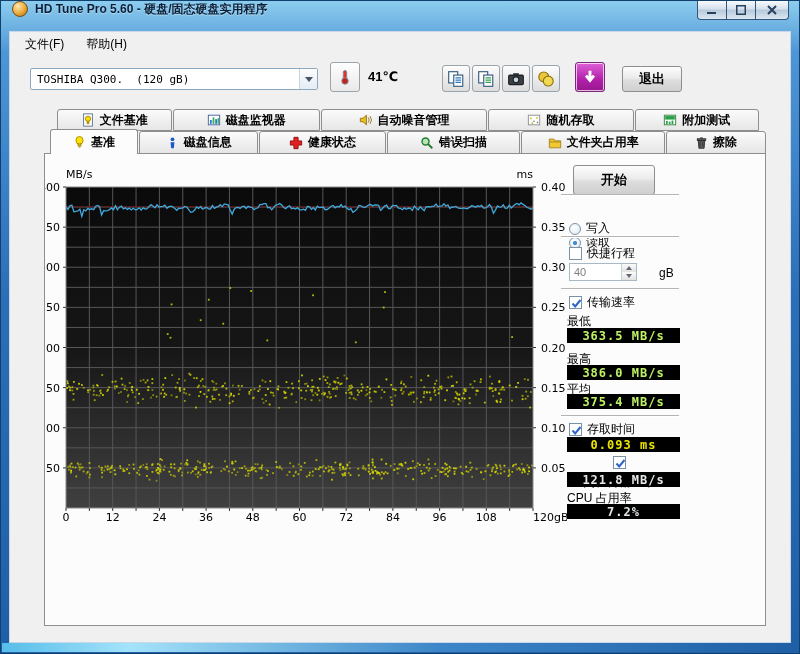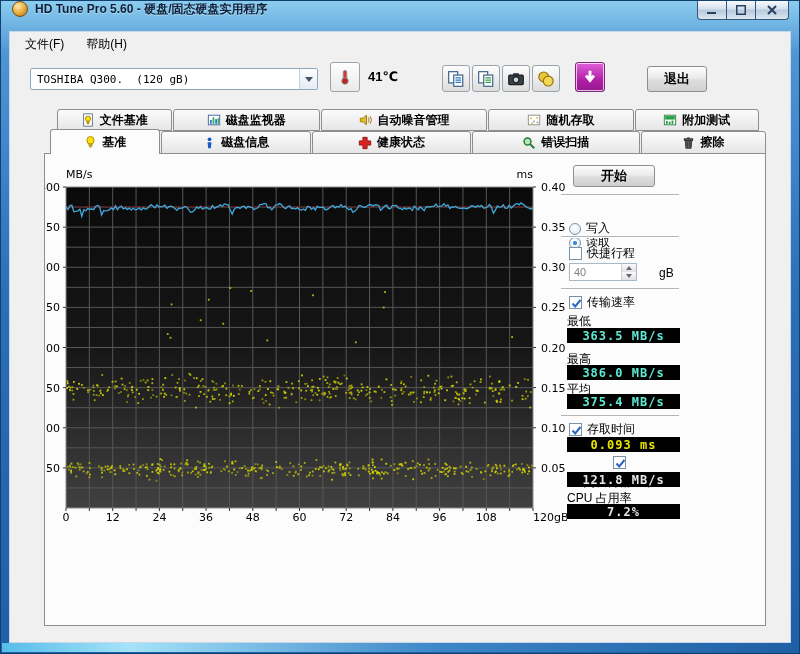--- a/index.html
+++ b/index.html
@@ -34,54 +34,54 @@
   .tool-btn{position:absolute;top:8px;width:28px;height:27px;border:1px solid #9aa4ac;border-radius:3px;
     background:linear-gradient(180deg,#fdfdfd,#e9e9e9 60%,#dcdcdc);display:flex;align-items:center;justify-content:center;}
   .thermo-btn{position:absolute;left:320px;top:5px;width:30px;height:30px;border:1px solid #9aa4ac;border-radius:3px;
     background:linear-gradient(180deg,#fefefe,#e9e9e9);display:flex;align-items:center;justify-content:center;}
   .temp-text{position:absolute;left:358px;top:12px;font-size:13px;font-weight:bold;color:#000;}
   .dl-btn{position:absolute;left:565px;top:5px;width:30px;height:30px;border:1px solid #7a2878;border-radius:3px;
     background:linear-gradient(180deg,#e060d8,#b020a8 60%,#98188e);box-shadow:inset 0 0 0 1px rgba(255,255,255,.7);
     display:flex;align-items:center;justify-content:center;}
   .exit-btn{position:absolute;left:612px;top:9px;width:60px;height:26px;border:1px solid #8e8e8e;border-radius:3px;
     background:linear-gradient(180deg,#fdfdfd,#ebebeb 45%,#dddddd 55%,#d0d0d0);
-    font-size:13px;font-weight:bold;color:#000;display:flex;align-items:center;justify-content:center;margin-left:25px;}
+    font-size:13px;font-weight:bold;color:#000;display:flex;align-items:center;justify-content:center;}
   
   .tabs-top{position:absolute;left:47px;top:77px;width:710px;height:22px;display:flex;}
   .tabs-bottom{position:absolute;left:40px;top:99px;width:716px;height:23px;display:flex;z-index:3;}
   .tab{height:100%;border:1px solid #8e8e8e;border-radius:3px 3px 0 0;margin-right:1px;
     background:linear-gradient(180deg,#fbfbfb,#e6e6e6);display:flex;align-items:center;justify-content:center;gap:5px;}
   .tab-label{font-size:12px;font-weight:bold;color:#000;white-space:nowrap;}
   .tab.active{background:#fcfcfc;border-bottom:none;height:25px;margin-top:-2px;z-index:4;}
   
   .page{position:absolute;left:34px;top:121px;width:722px;height:473px;background:#fcfcfc;border:1px solid #8e8e8e;z-index:2;}
   .chart-wrap{position:absolute;left:0;top:8px;width:522px;height:374px;}
   
   .panel{position:absolute;left:514px;top:6px;width:140px;height:372px;font-size:12px;color:#000;}
-  .start-btn{position:absolute;left:14px;top:5px;width:82px;height:22px;border:1px solid #8e8e8e;border-radius:3px;
+  .start-btn{position:absolute;left:14px;top:5px;width:82px;height:30px;border:1px solid #8e8e8e;border-radius:3px;
     background:linear-gradient(180deg,#fdfdfd,#ebebeb 45%,#dddddd 55%,#cfcfcf);
     font-size:13px;font-weight:bold;display:flex;align-items:center;justify-content:center;}
   .sep{position:absolute;left:2px;width:118px;height:2px;border-top:1px solid #b4b4b4;border-bottom:1px solid #fff;}
   .ctl-row{position:absolute;display:flex;align-items:center;gap:5px;}
   .radio{width:12px;height:12px;border:1px solid #7a92a8;border-radius:50%;background:radial-gradient(circle at 40% 35%,#fff,#dce8f0);position:relative;flex:0 0 auto;}
   .radio.sel::after{content:"";position:absolute;left:3px;top:3px;width:4px;height:4px;border-radius:50%;
     background:radial-gradient(circle,#4aa0e8,#1858b0);}
   .cbox{width:13px;height:13px;border:1px solid #7a92a8;background:#fff;position:relative;flex:0 0 auto;}
   .cbox svg{position:absolute;left:0;top:0;}
   .spinner{position:absolute;left:10px;top:103px;width:68px;height:18px;border:1px solid #a8b8c4;background:#fff;display:flex;}
   .spin-val{flex:1;font-size:11px;color:#808080;padding:2px 0 0 4px;}
   .spin-btns{width:15px;border-left:1px solid #c4d0da;display:flex;flex-direction:column;}
   .spin-btns div{flex:1;background:linear-gradient(180deg,#fafafa,#e2e2e2);display:flex;align-items:center;justify-content:center;}
   .tri-up-s{width:0;height:0;border-left:3px solid transparent;border-right:3px solid transparent;border-bottom:4px solid #667;}
   .tri-down-s{width:0;height:0;border-left:3px solid transparent;border-right:3px solid transparent;border-top:4px solid #667;}
   .unit-label{position:absolute;left:100px;top:106px;font-size:12px;}
   .plabel{position:absolute;left:8px;font-size:12px;}
   .vbox{position:absolute;left:8px;width:113px;height:15px;background:#000;display:flex;align-items:center;justify-content:center;
     font-family:"DejaVu Sans Mono","Liberation Mono",monospace;font-size:12px;font-weight:bold;letter-spacing:1px;}
-  .v-cyan{color:#5eead4;} .v-yellow{color:#e8e400;} .v-white{color:#e4e8ea;}
+  .v-cyan{color:#bef264;} .v-yellow{color:#e8e400;} .v-white{color:#e4e8ea;}
 </style>
 </head>
 <body>
 
 <div class="window">
   <div class="titlebar">
     <span class="app-icon"></span>
     <span class="title-text">HD Tune Pro 5.60 - 硬盘/固态硬盘实用程序</span>
     <div class="caption-btns">
       <div class="cap-btn first">
@@ -230,20 +230,27 @@
           <path d="M5.6 1.5 h4.8 v4.1 h4.1 v4.8 h-4.1 v4.1 H5.6 v-4.1 H1.5 V5.6 h4.1 z" fill="#e02020" stroke="#8a1010"></path>
         </svg>
         <span class="tab-label">健康状态</span>
       </div>
       <div class="tab" style="flex:135;">
         <svg width="14" height="14" viewBox="0 0 16 16">
           <circle cx="6.3" cy="6.3" r="4" fill="#8fdc8f" fill-opacity="0.6" stroke="#1f7a2f" stroke-width="1.6"></circle>
           <line x1="9.3" y1="9.3" x2="14" y2="14" stroke="#1f7a2f" stroke-width="2.2"></line>
         </svg>
         <span class="tab-label">错误扫描</span>
+      </div>
+      <div class="tab" style="flex:145;">
+        <svg width="14" height="14" viewBox="0 0 16 16">
+          <path d="M1.5 3.5 h5.2 l1.4 2 h6.4 v8 h-13 z" fill="#f0c830" stroke="#a08020"></path>
+          <path d="M1.5 6.8 h13" stroke="#a08020"></path>
+        </svg>
+        <span class="tab-label">文件夹占用率</span>
       </div>
       <div class="tab" style="flex:100;margin-right:0;">
         <svg width="13" height="14" viewBox="0 0 16 16">
           <rect x="6.4" y="1" width="3.2" height="1.8" fill="#555"></rect>
           <rect x="2.8" y="2.8" width="10.4" height="2" fill="#606060" stroke="#222"></rect>
           <path d="M4 5.2 h8 l-0.8 9.3 H4.8 z" fill="#606060" stroke="#222"></path>
           <path d="M6.4 7 v5.5 M9.6 7 v5.5" stroke="#2a2a2a"></path>
         </svg>
         <span class="tab-label">擦除</span>
       </div>

